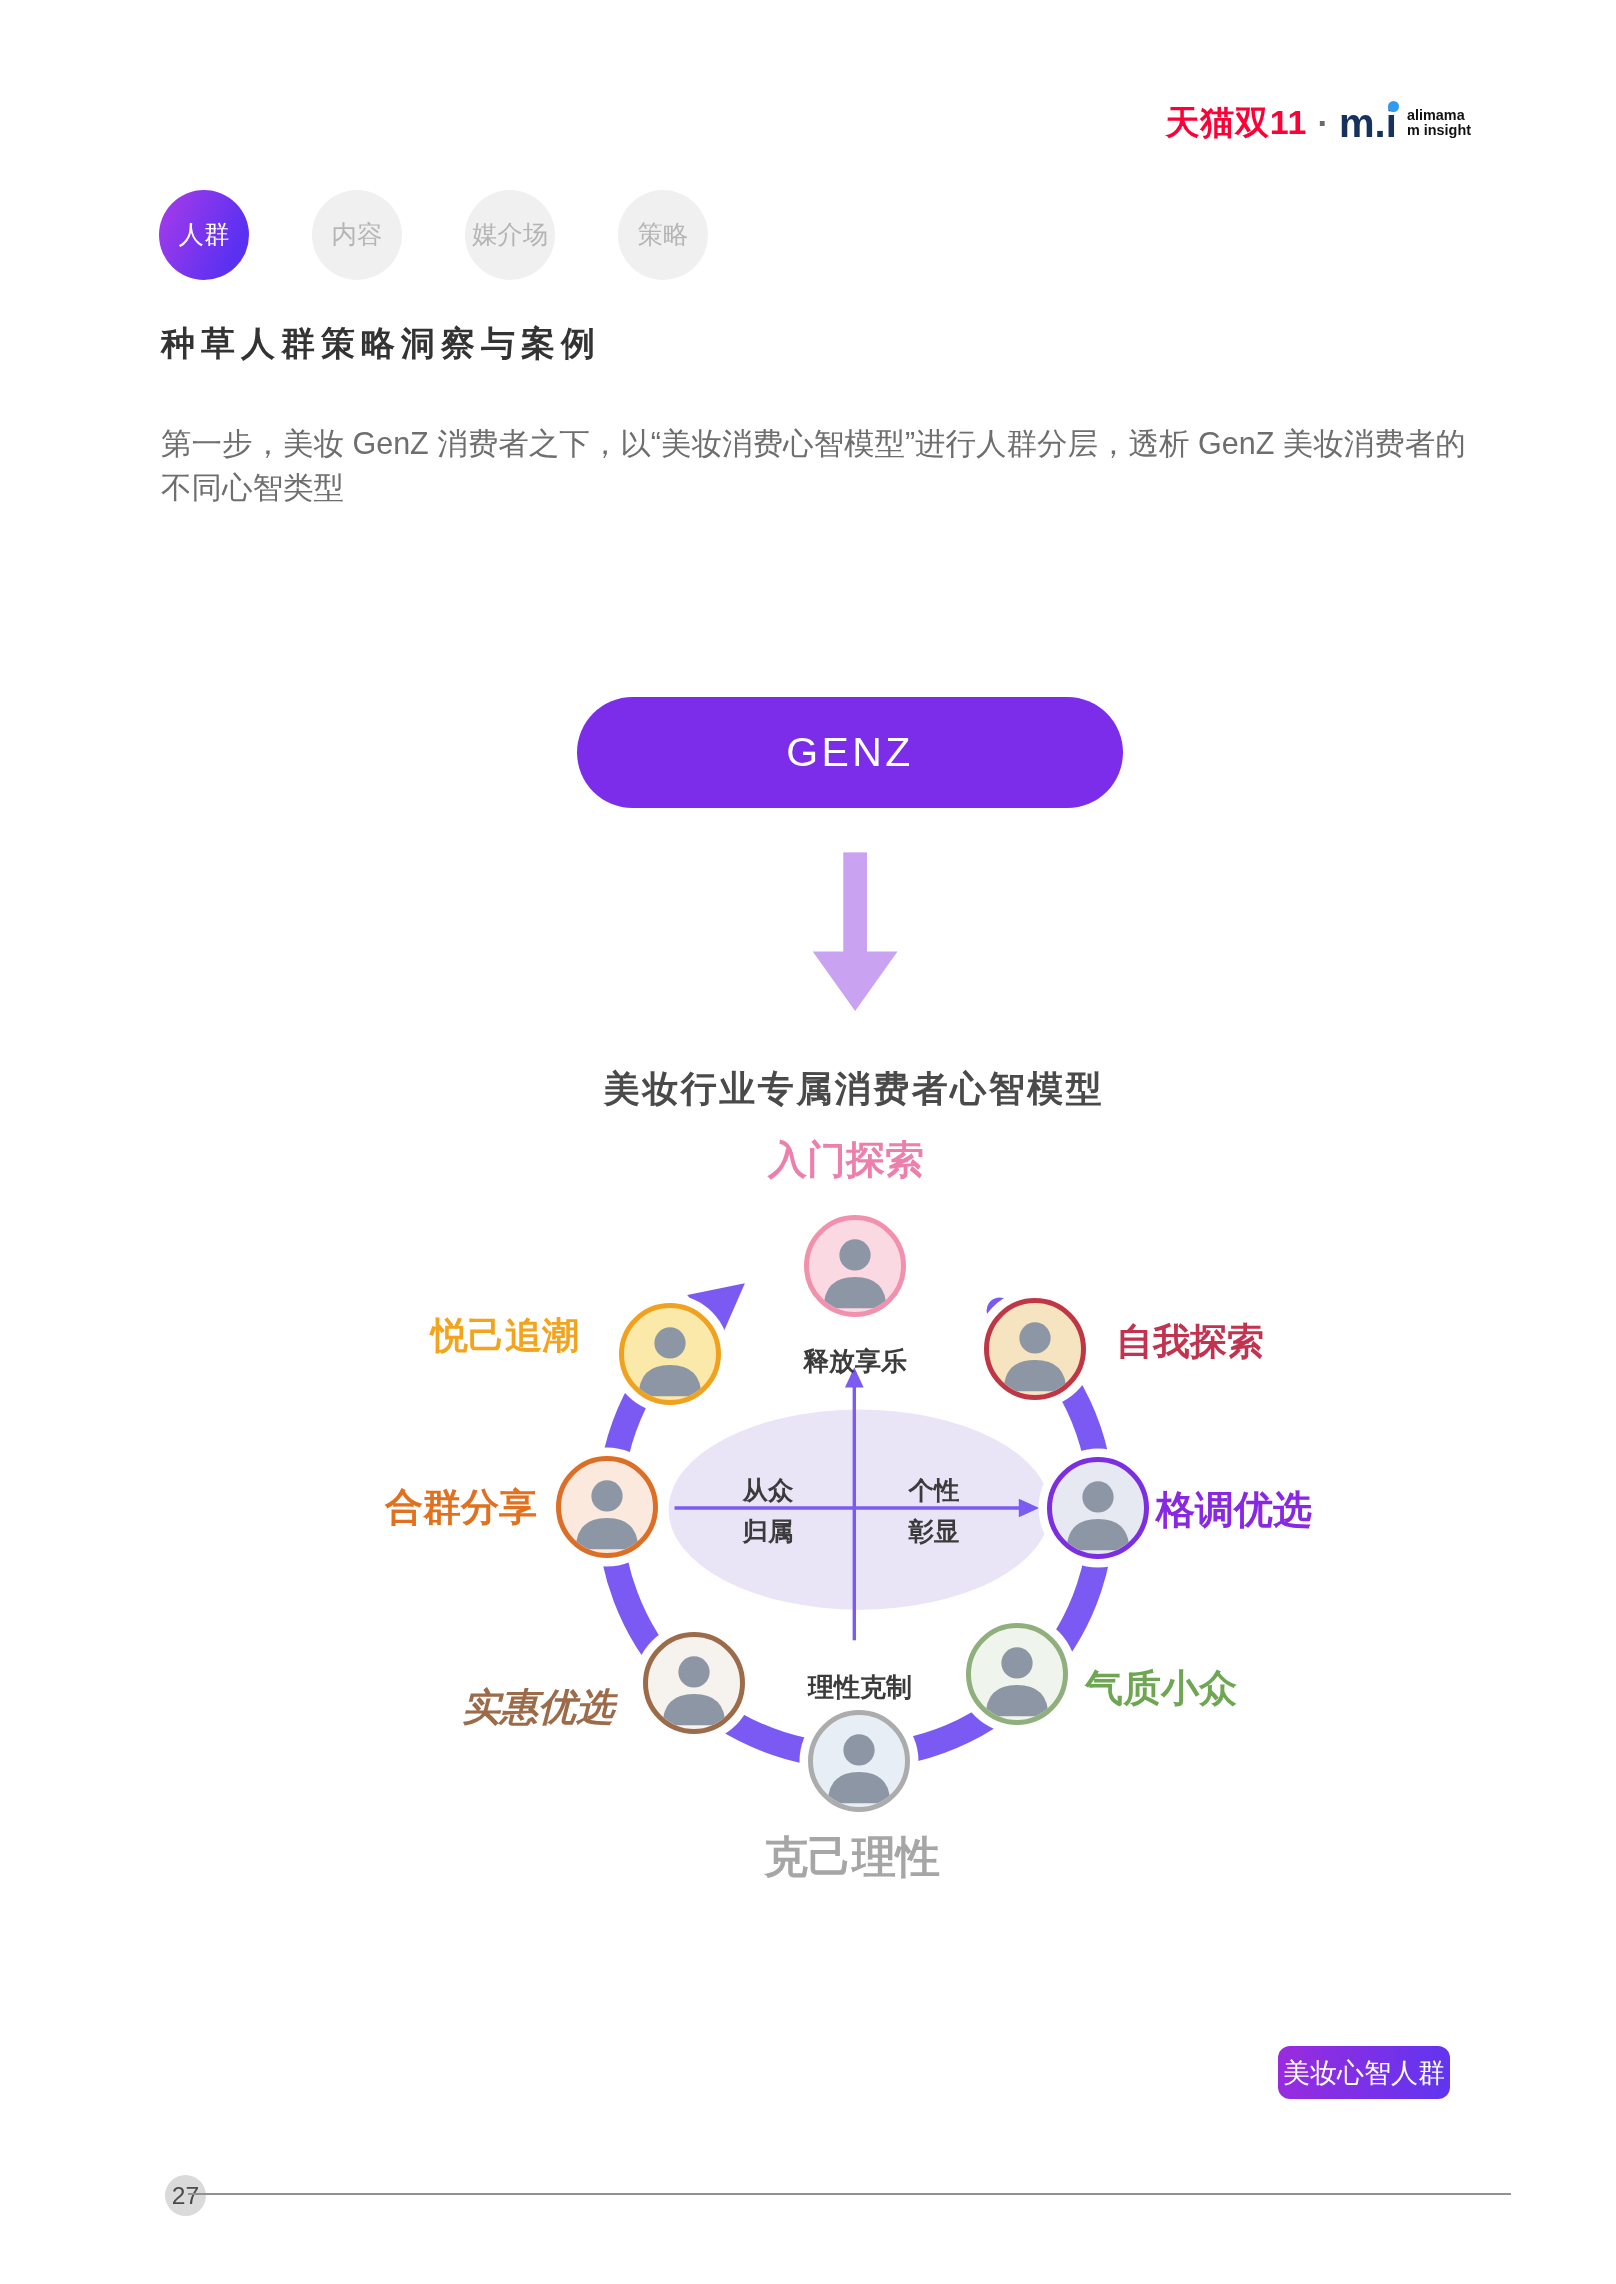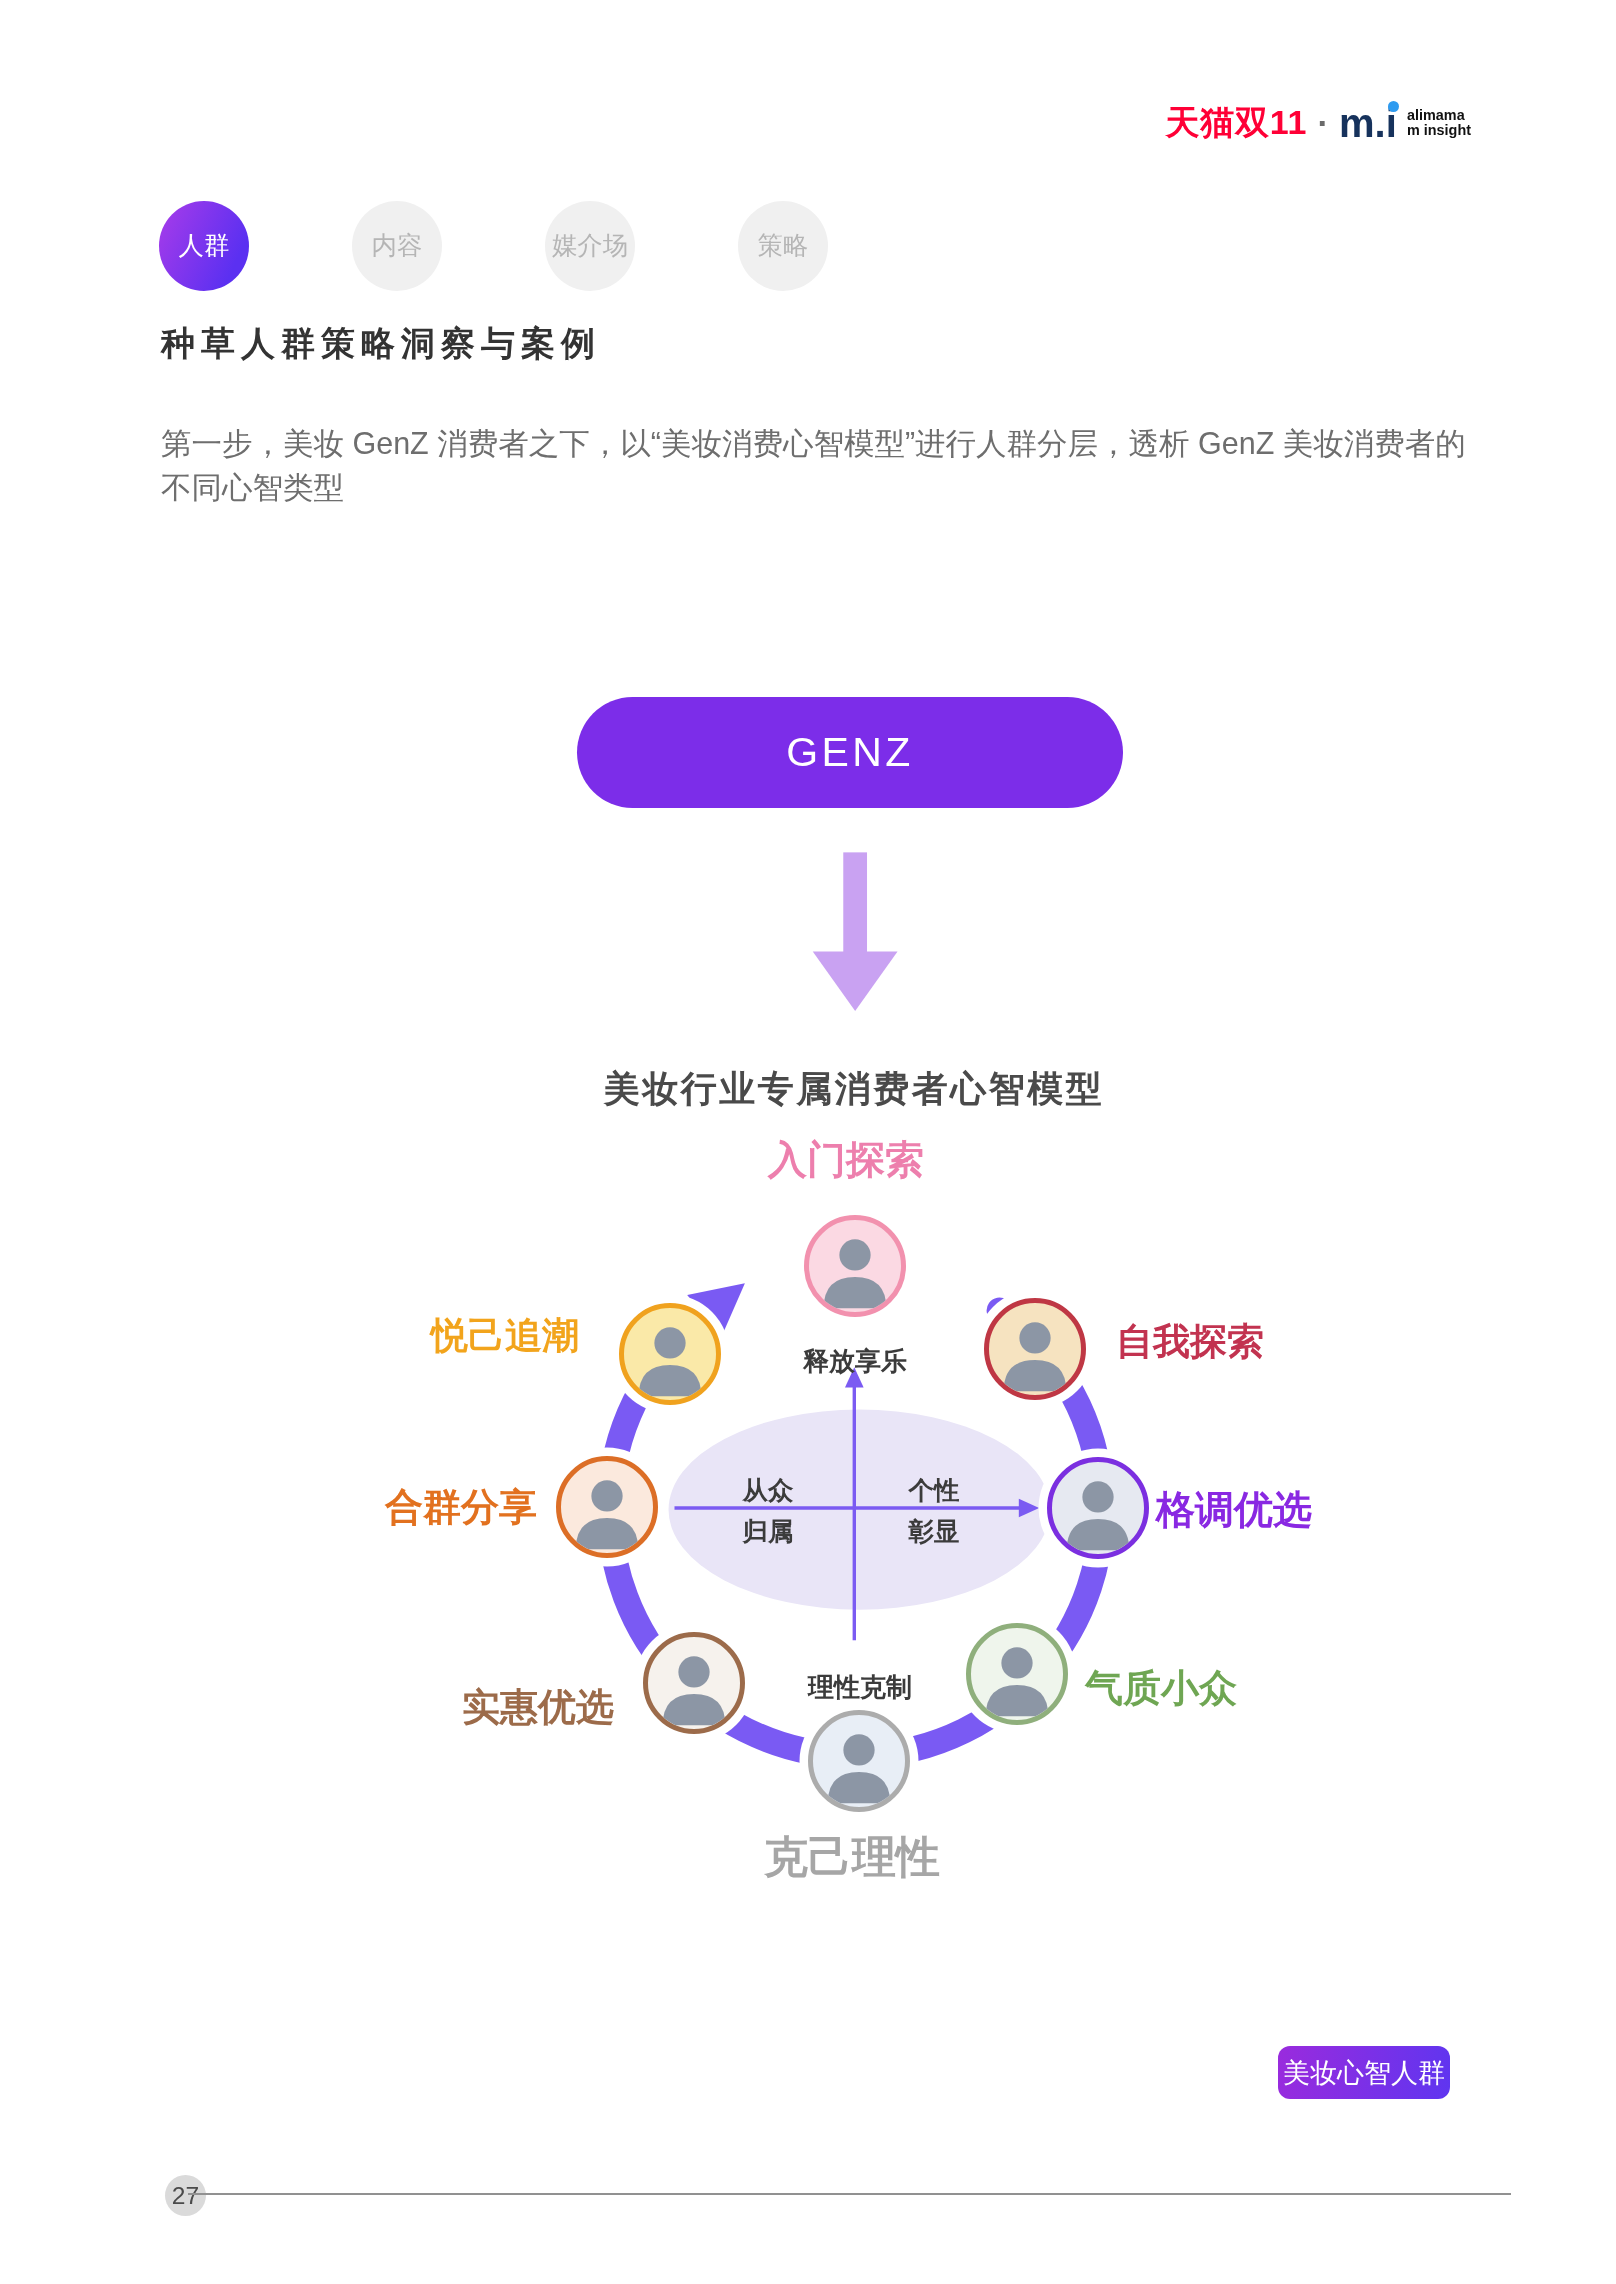--- a/index.html
+++ b/index.html
@@ -8,21 +8,21 @@
 
   
   .logo{position:absolute;top:100px;right:166px;display:flex;align-items:center;}
   .logo .tmall{font-size:34px;font-weight:800;color:#FF0036;letter-spacing:0.8px;}
   .logo .logo-dot{font-size:34px;font-weight:800;color:#6b6b6b;margin:0 10.2px;}
   .logo .mi{position:relative;font-size:40px;font-weight:800;color:#16325C;line-height:1;}
   .logo .mi .mi-dot{position:absolute;top:-2.5px;right:-1.7px;width:11px;height:11px;border-radius:50%;background:#2E9BF0;}
   .logo .ali{margin-left:10.2px;display:flex;flex-direction:column;font-size:14.4px;line-height:15.3px;color:#111;font-weight:700;}
 
   
-  .tabs{position:absolute;left:159px;top:201px;display:flex;gap:40px;}
+  .tabs{position:absolute;left:159px;top:190px;display:flex;}
   .tab{width:90px;height:90px;border-radius:50%;display:flex;align-items:center;justify-content:center;
        font-size:25.4px;color:#B5B5B5;background:#F0F0F0;margin-right:63px;}
   .tab.active{background:linear-gradient(115deg,#A43BEA 5%,#5B30F1 80%);color:#ffffff;}
 
   
   .heading{position:absolute;left:161px;top:321px;font-size:34px;font-weight:800;color:#333333;letter-spacing:6px;}
   .body-text{position:absolute;left:161px;top:421px;width:1306px;font-size:30.5px;line-height:44px;color:#6E6E6E;}
 
   
   .genz-btn{position:absolute;left:577px;top:697px;width:546px;height:111px;border-radius:56px;
@@ -158,21 +158,21 @@
         <circle cx="50" cy="38" r="17" fill="#8C96A5"></circle>
         <path d="M16 96 Q16 62 50 62 Q84 62 84 96 Z" fill="#8C96A5"></path>
       </svg>
   </div>
 
   <div class="seg-label" style="left: 846px; top: 1160px; font-size: 39px; color: rgb(237, 127, 173);">入门探索</div>
   <div class="seg-label" style="left: 1190px; top: 1342px; font-size: 37px; color: rgb(194, 51, 80);">自我探索</div>
   <div class="seg-label" style="left: 1234px; top: 1510px; font-size: 39px; color: rgb(137, 40, 226);">格调优选</div>
   <div class="seg-label" style="left: 1161px; top: 1688px; font-size: 38px; color: rgb(111, 166, 83);">气质小众</div>
   <div class="seg-label" style="left: 852px; top: 1857px; font-size: 44px; color: rgb(166, 166, 166);">克己理性</div>
-  <div class="seg-label" style="left: 538px; top: 1707px; font-size: 38px; color: rgb(156, 107, 74);">实惠优选</div>
+  <div class="seg-label" style="left: 538px; top: 1707px; font-size: 38px; color: rgb(156, 107, 74); font-style: italic;">实惠优选</div>
   <div class="seg-label" style="left: 461px; top: 1507px; font-size: 38px; color: rgb(226, 113, 31);">合群分享</div>
   <div class="seg-label" style="left: 505px; top: 1336px; font-size: 37px; color: rgb(242, 164, 28);">悦己追潮</div>
 
   <div class="mind-badge">美妆心智人群</div>
   <div class="page-num">27</div>
   <div class="footer-line"></div>
 
 </div>
 
 

